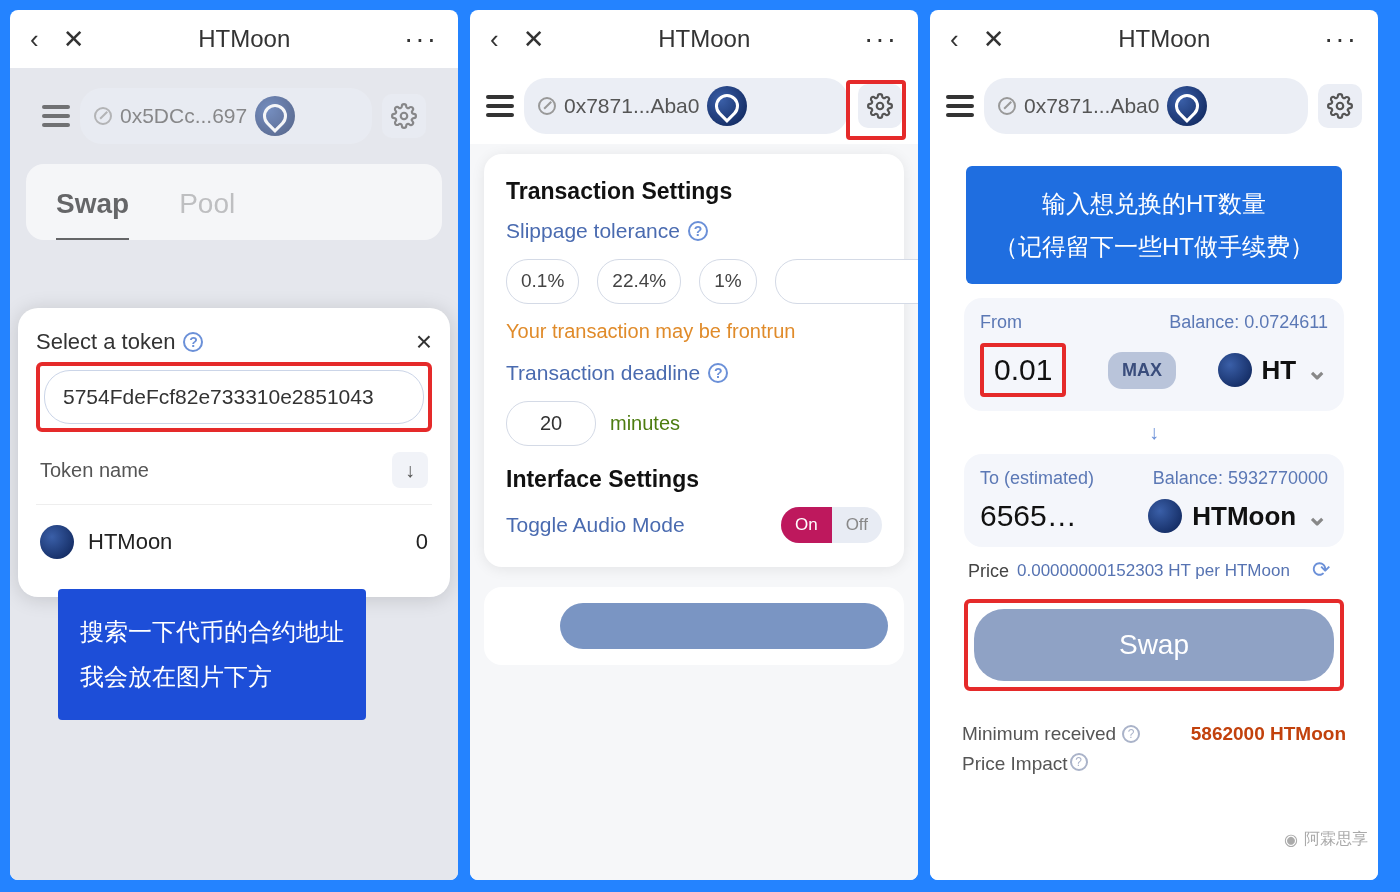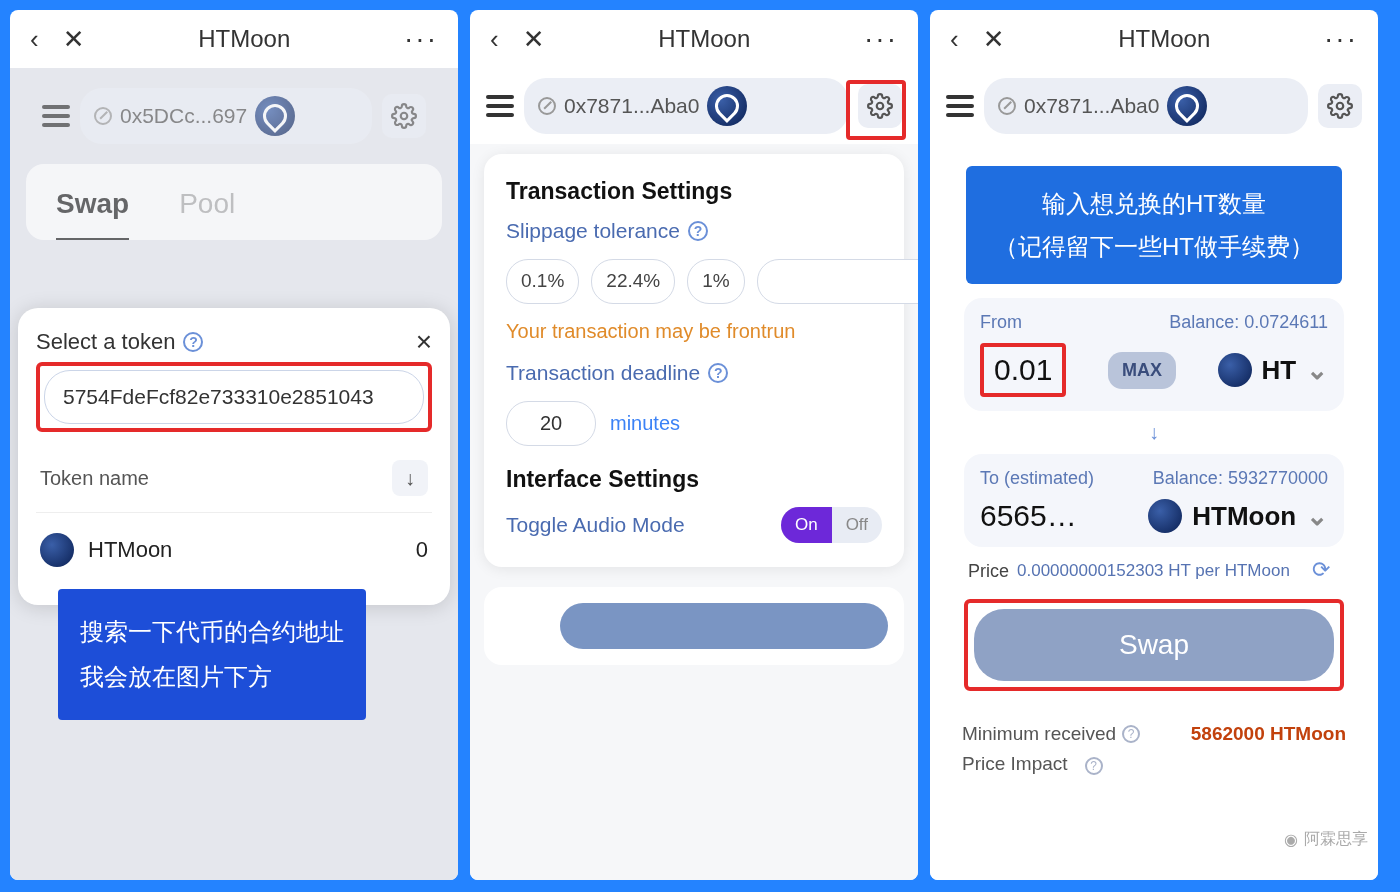--- a/index.html
+++ b/index.html
@@ -116,21 +116,21 @@
   box-shadow: 0 2px 20px rgba(0,0,0,0.15);
   padding: 18px 18px;
 }
 .modal-head { display:flex; justify-content:space-between; align-items:center; margin-bottom:4px;gap:32px;}
 .modal-title { font-size: 22px; color:#333; display:flex; align-items:center; gap:8px;}
 .qmark {
   width:20px;height:20px;border:2px solid #6b90d8;border-radius:50%;
   display:inline-flex;align-items:center;justify-content:center;
   color:#6b90d8;font-size:14px;font-weight:bold;
 }
-.search-wrap { border: 4px solid #e52a2a; border-radius:6px; padding:4px; margin-bottom:18px;}
+.search-wrap { border: 4px solid #e52a2a; border-radius:6px; padding:4px; margin-bottom:10px;}
 .search-input {
   width:100%; border:1px solid #cbd5e8; border-radius: 26px;
   padding: 14px 18px; font-size: 21px; color:#333;
   background:#fff; outline:none;
 }
 .token-name-row {
   display:flex; justify-content:space-between; align-items:center;
   padding: 10px 4px 16px; border-bottom:1px solid #eee;
   font-size:20px; color:#555;
 }
@@ -163,43 +163,43 @@
 .panel2-body { flex:1; background:#f6f7f9; position:relative; padding:0 14px;}
 .redbox { position:absolute; border:4px solid #e52a2a; border-radius:4px;}
 .rb-gear { top:70px; right:12px; width:60px; height:60px;}
 .settings-card {
   background:#fff; border-radius:18px; padding:24px 22px;
   box-shadow:0 2px 14px rgba(0,0,0,0.08);
   margin-top:10px;
 }
 .sect-h { font-size:23px; font-weight:700; color:#111; margin-bottom:14px;}
 .label-link { color:#4a6bb0; font-size:21px; display:flex; align-items:center; gap:8px; margin-bottom:16px;}
-.slip-row { display:flex; gap:12px; margin-bottom:16px;}
+.slip-row { display:flex; gap:18px; margin-bottom:16px;}
 .slip-btn {
   border:1px solid #d4dae6; border-radius:22px; padding:10px 14px;
   font-size:19px; color:#444; background:#fff;
 }
 .slip-input {
   border:1px solid #d4dae6; border-radius:22px; padding:10px 14px;
   font-size:20px; color:#444; background:#fff; text-align:right; flex:1;
 }
 .warn { color:#e08b2a; font-size:20px; margin-bottom:18px;}
 .deadline-row { display:flex; align-items:center; gap:14px; margin-bottom:20px;}
 .deadline-in {
   border:1px solid #d4dae6; border-radius:22px; padding:10px 0;
   width:90px; text-align:center; font-size:20px; color:#333;
 }
-.minutes { font-size:20px; color:#3b82f6;}
+.minutes { font-size:20px; color:#4d7c0f;}
 .toggle-row { display:flex; justify-content:space-between; align-items:center;}
 .toggle {
   display:flex; background:#e8ecf4; border-radius:20px; overflow:hidden;
   font-size:17px;
 }
 .toggle span { padding:8px 14px; }
-.toggle .on { background:#6d28d9; color:#fff;}
+.toggle .on { background:#be185d; color:#fff;}
 .toggle .off { color:#888;}
 .under-card {
   margin-top:20px; background:#fff; border-radius:18px; padding:16px;
   display:flex; align-items:center; justify-content:flex-end;
 }
 .ghost-btn {
   background:#7a95c3; border-radius:26px; height:46px; flex:1; margin-left:60px;
 }
 .ann-p2 { left:30px; bottom:60px; right:30px; }
 
@@ -471,21 +471,21 @@
 
     <div class="footer-info">
       <div class="footer-row">
         <span style="display:flex;align-items:center;gap:6px">
           <span>Minimum received</span>
           <span class="small-qmark">?</span>
         </span>
         <span class="v">5862000 HTMoon</span>
       </div>
       <div class="footer-row">
-        <span style="display:flex;align-items:flex-end;gap:17px">
+        <span style="display:flex;align-items:flex-start;gap:2px">
           <span>Price Impact</span>
           <span class="small-qmark">?</span>
         </span>
       </div>
     </div>
 
     <div class="watermark">
       <span>◉</span>
       <span>阿霖思享</span>
     </div>

